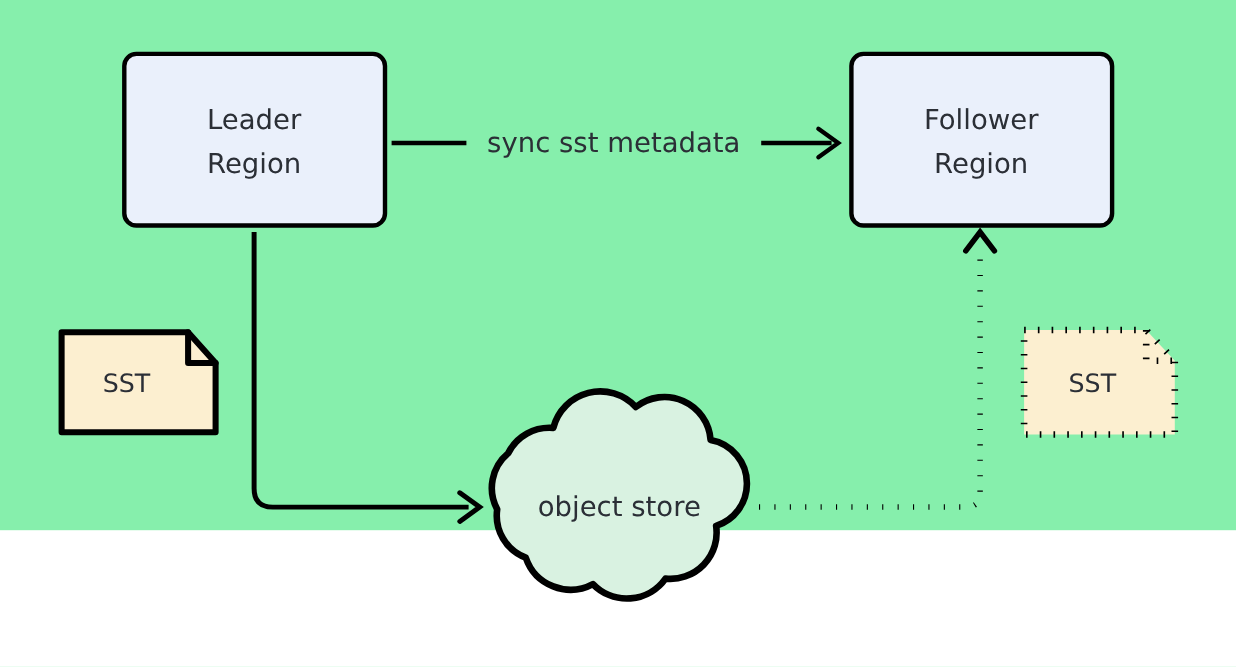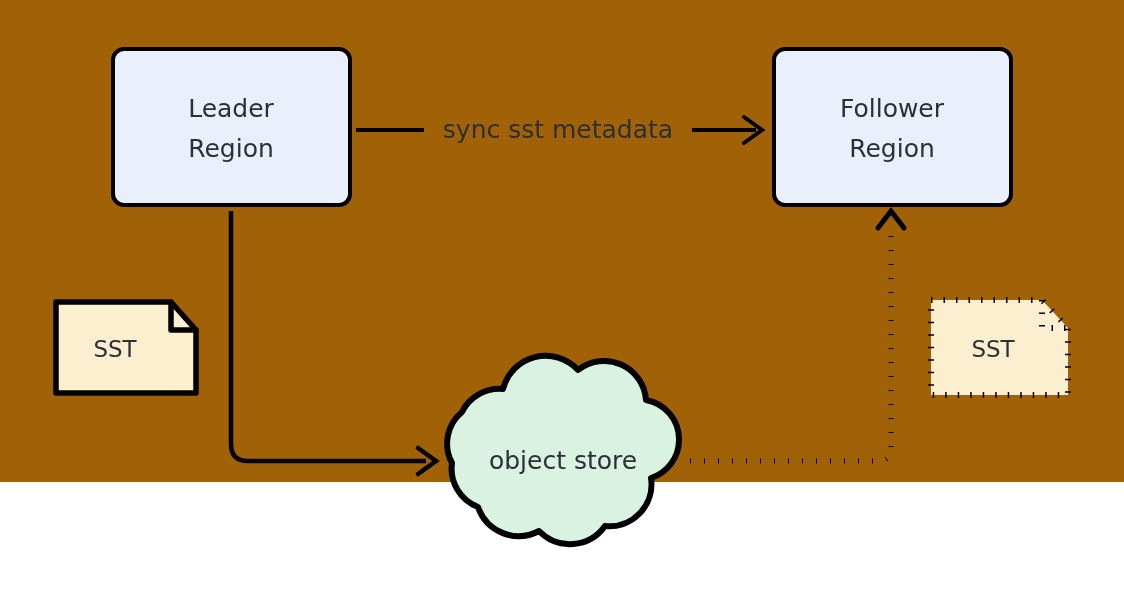--- a/index.html
+++ b/index.html
@@ -10,21 +10,21 @@
   body {
     width: 1124px;
     height: 606px;
     font-family: "DejaVu Sans", "Liberation Sans", sans-serif;
     overflow: hidden;
   }
   #diagram-root {
     position: relative;
     width: 1124px;
     height: 482px;
-    background: #a16207;
+    background: #86efac;
   }
   svg.canvas {
     position: absolute;
     left: 0;
     top: 0;
     width: 1124px;
     height: 606px;
   }
   .node-label {
     font-family: "DejaVu Sans", "Liberation Sans", sans-serif;

